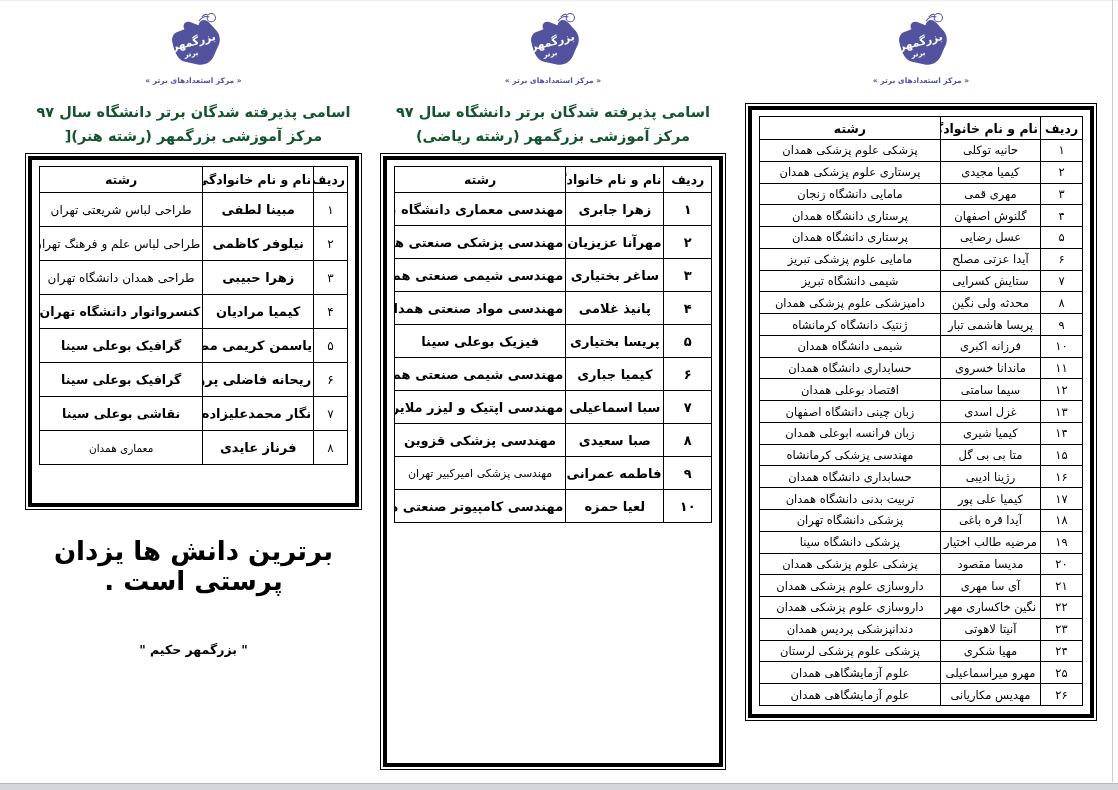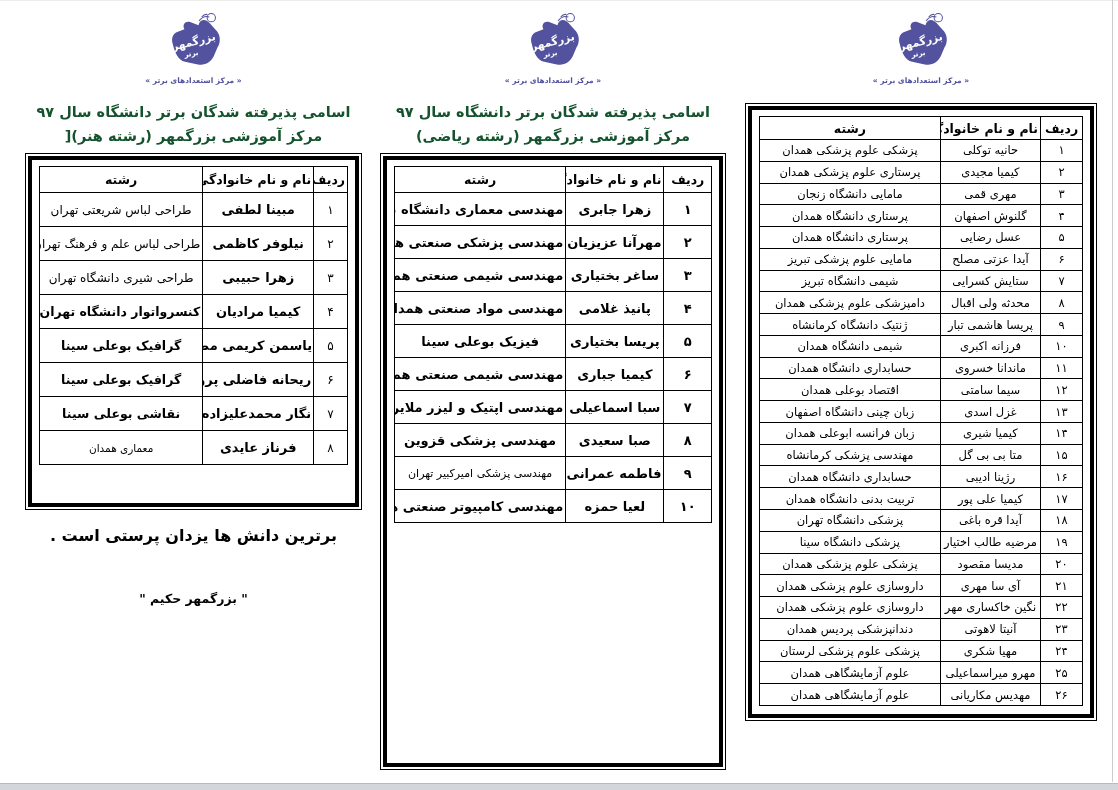--- a/index.html
+++ b/index.html
@@ -48,21 +48,21 @@
   .t-riazi td.s { font-size:11px; font-weight:normal; }
 
   .t-honar td { font-size:12px; height:34px; }
   .t-honar td:nth-child(1){ width:11%; }
   .t-honar td:nth-child(2){ width:36%; }
   .t-honar td.name { font-weight:bold; font-size:13px; }
   .t-honar tr.hdr td { font-weight:bold; font-size:12.5px; height:26px; }
   td.b { font-weight:bold; font-size:12.5px; }
   td.s { font-size:10.5px; font-weight:normal; }
 
-  .slogan { margin-top:16px; text-align:center; font-size:16px; font-weight:bold; color:#000; }
+  .slogan { margin-top:26px; text-align:center; font-size:26px; font-weight:bold; color:#000; }
   .attribution { margin-top:46px; text-align:center; font-size:12.5px; font-weight:bold; color:#000; }
 </style>
 </head>
 <body>
 
 <div class="page">
   <div class="top-edge"></div>
 
   <div class="col" id="col-tajrobi">
     <div class="logo-wrap">
@@ -114,21 +114,21 @@
                 <td class="name">آیدا عزتی مصلح</td>
                 <td class="field">مامایی علوم پزشکی تبریز</td>
               </tr>
               <tr>
                 <td class="radif">۷</td>
                 <td class="name">ستایش کسرایی</td>
                 <td class="field">شیمی دانشگاه تبریز</td>
               </tr>
               <tr>
                 <td class="radif">۸</td>
-                <td class="name">محدثه ولی اقبال</td>
+                <td class="name">محدثه ولی نگین</td>
                 <td class="field">دامپزشکی علوم پزشکی همدان</td>
               </tr>
               <tr>
                 <td class="radif">۹</td>
                 <td class="name">پریسا هاشمی تبار</td>
                 <td class="field">ژنتیک دانشگاه کرمانشاه</td>
               </tr>
               <tr>
                 <td class="radif">۱۰</td>
                 <td class="name">فرزانه اکبری</td>
@@ -330,21 +330,21 @@
                 <td class="field">طراحی لباس شریعتی تهران</td>
               </tr>
               <tr>
                 <td class="radif">۲</td>
                 <td class="name">نیلوفر کاظمی</td>
                 <td class="field">طراحی لباس علم و فرهنگ تهران</td>
               </tr>
               <tr>
                 <td class="radif">۳</td>
                 <td class="name">زهرا حبیبی</td>
-                <td class="field">طراحی شیری دانشگاه تهران</td>
+                <td class="field">طراحی همدان دانشگاه تهران</td>
               </tr>
               <tr>
                 <td class="radif">۴</td>
                 <td class="name">کیمیا مرادیان</td>
                 <td class="field b">کنسرواتوار دانشگاه تهران</td>
               </tr>
               <tr>
                 <td class="radif">۵</td>
                 <td class="name">یاسمن کریمی مصلح</td>
                 <td class="field b">گرافیک بوعلی سینا</td>

